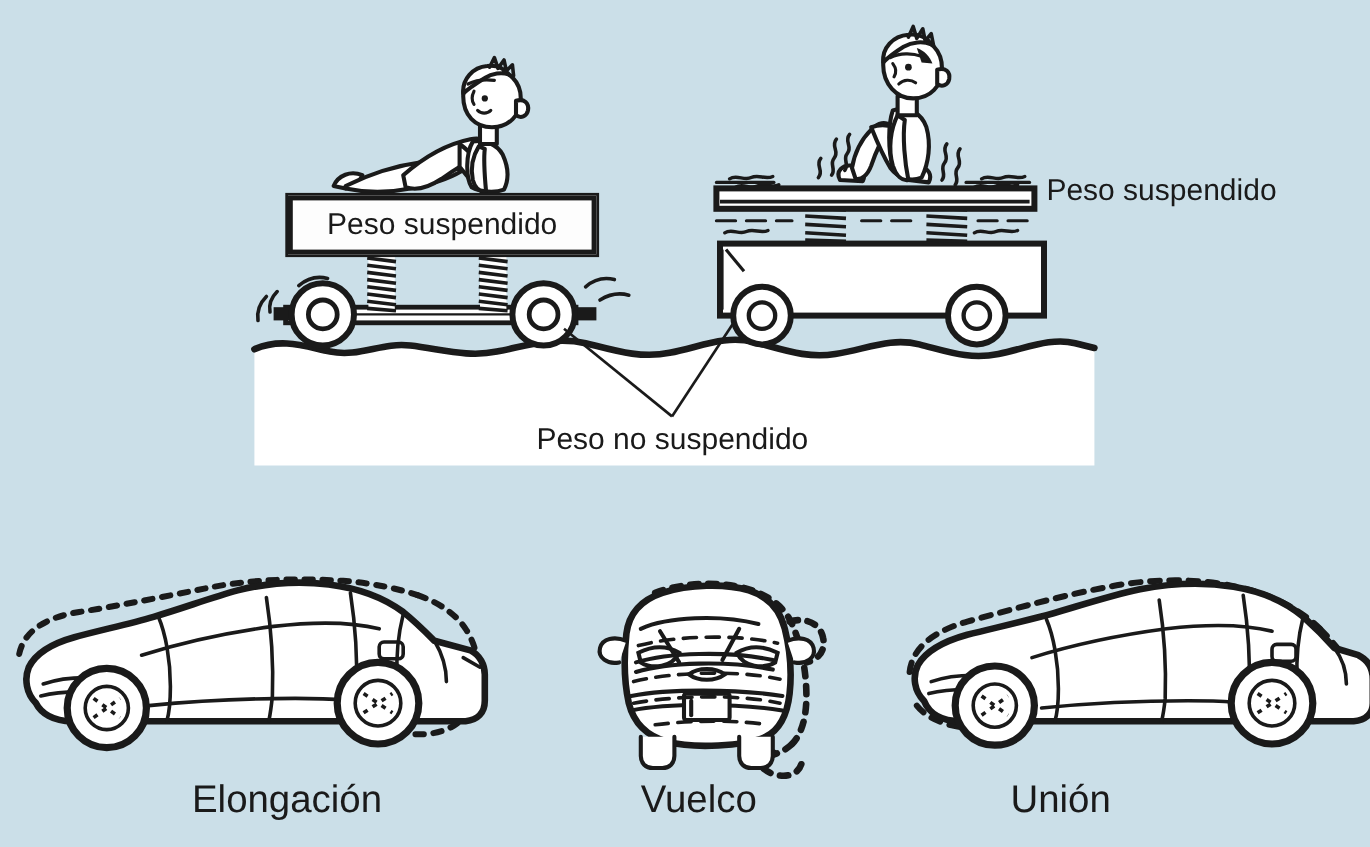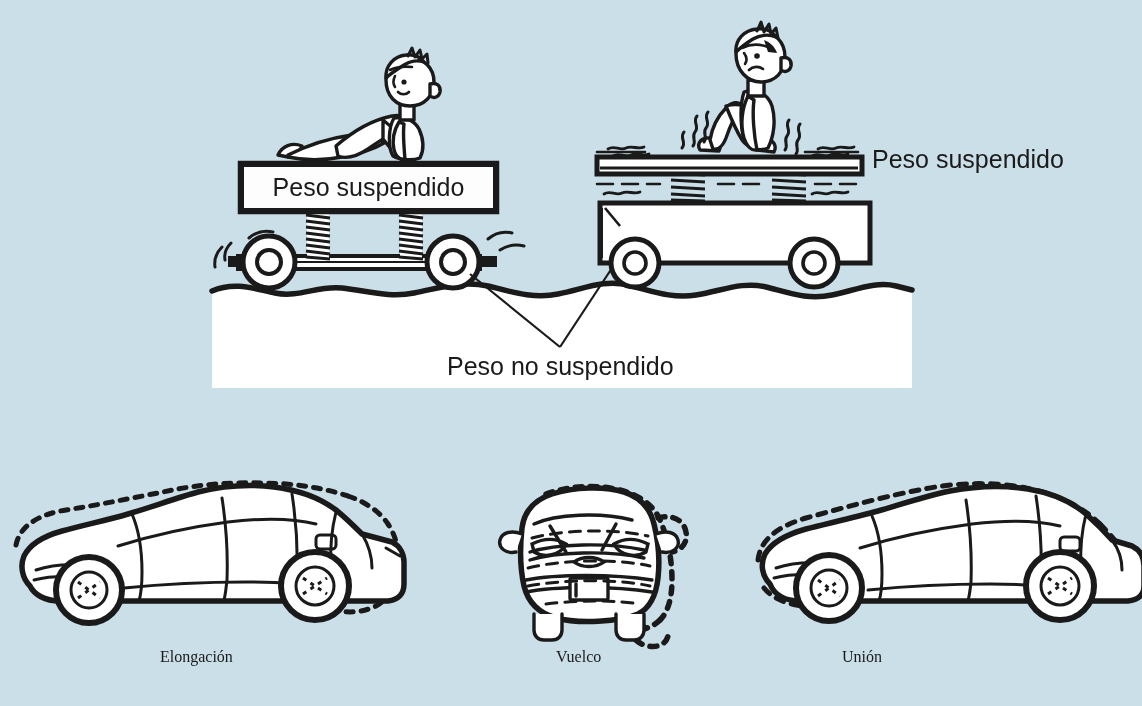--- a/index.html
+++ b/index.html
@@ -27,21 +27,21 @@
     width: 1142px;
     height: 706px;
   }
   .lbl {
     position: absolute;
     color: #1a1a1a;
     font-family: "Liberation Sans", sans-serif;
     white-space: nowrap;
   }
   .lbl-big { font-size: 25px; }
-  .lbl-mid { font-size: 16px; font-family: Liberation Serif, serif; }
+  .lbl-mid { font-size: 32px; }
   .boxlabel {
     position: absolute;
     background: #fdfdfd;
     border: 4px solid #1a1a1a;
     box-sizing: border-box;
     display: flex;
     align-items: center;
     justify-content: center;
     font-size: 25px;
     color: #1a1a1a;
@@ -488,17 +488,17 @@
   </svg>
 
   <div class="boxlabel" style="left:240px; top:163px; width:257px; height:49px;">Peso suspendido</div>
 
   <div class="lbl lbl-big" style="left:872px; top:145px;">Peso suspendido</div>
 
   <div class="lbl lbl-big" style="left:428px; top:352px;margin-left:19px;">Peso no suspendido</div>
 
   <div class="lbl lbl-mid" style="left:160px; top:648px;">Elongación</div>
 
-  <div class="lbl lbl-mid" style="left:556px; top:648px;">Vuelco</div>
+  <div class="lbl lbl-mid" style="left:534px; top:648px;">Vuelco</div>
 
   <div class="lbl lbl-mid" style="left:842px; top:648px;">Unión</div>
 
 </div>
 
 </body></html>

